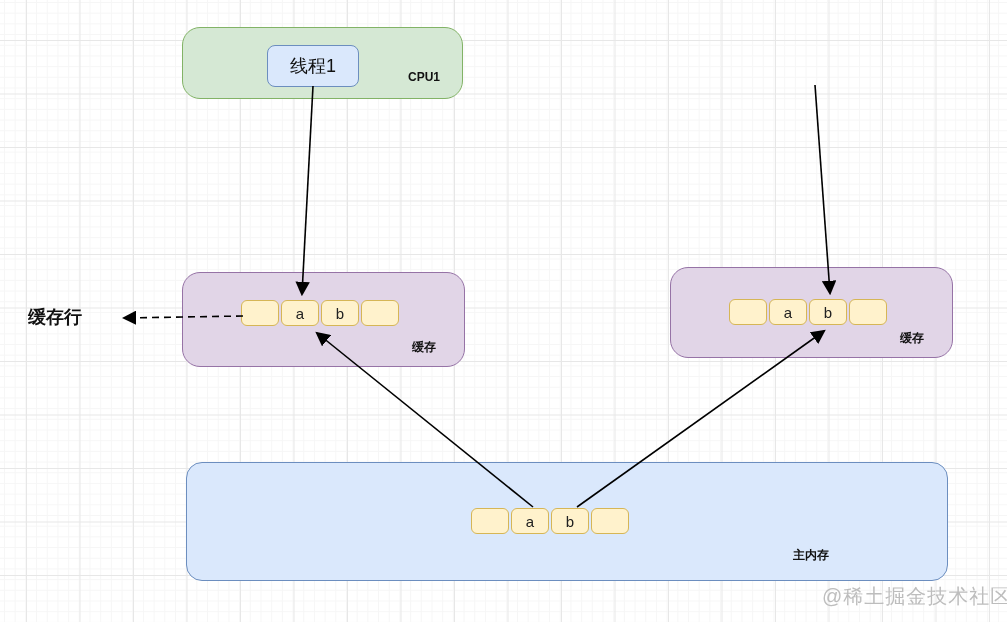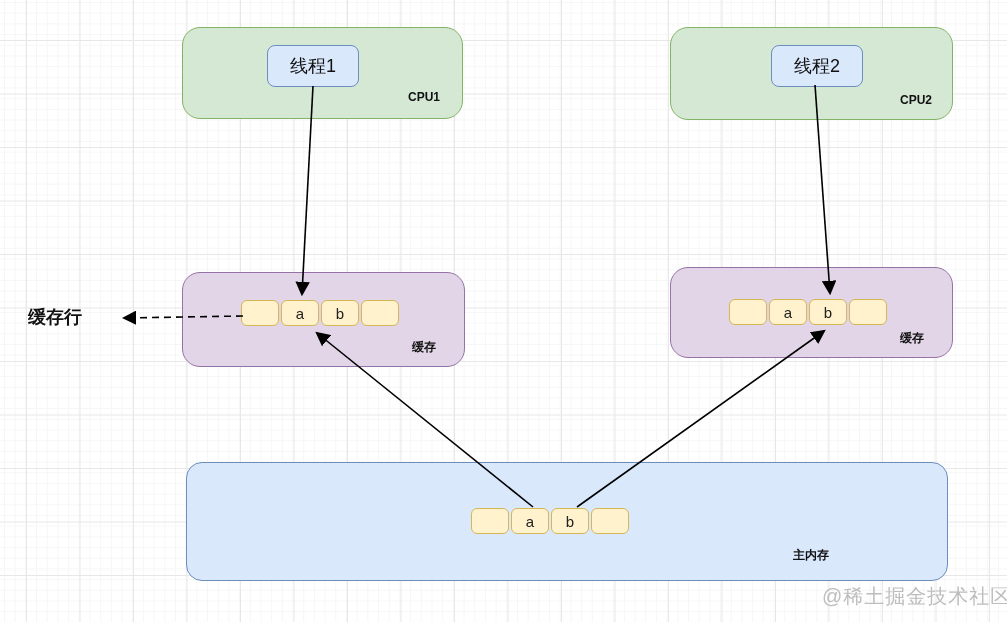--- a/index.html
+++ b/index.html
@@ -39,33 +39,27 @@
     position:absolute;left:822px;top:583px;font-size:20px;color:#bdbdbd;
     white-space:nowrap;letter-spacing:1px;
   }
   svg.edges{position:absolute;left:0;top:0;pointer-events:none;}
 </style>
 </head>
 <body>
 
 <div id="canvas">
 
-  <div class="box rounded green" style="left:182px;top:27px;width:281px;height:92px;">
+  <div class="box rounded green" style="left:182px;top:27px;width:281px;height:72px;">
     <div class="thread" style="left:84px;top:17px;width:90px;height:40px;">
       <span>线程1</span>
     </div>
     <span class="shape-label" style="right:22px;bottom:14px;">CPU1</span>
   </div>
 
-  <div class="box rounded green" style="left:670px;top:27px;width:283px;height:93px;">
-    <div class="thread" style="left:100px;top:17px;width:90px;height:40px;">
-      <span>线程2</span>
-    </div>
-    <span class="shape-label" style="right:20px;bottom:12px;">CPU2</span>
-  </div>
 
   <div class="box rounded purple" style="left:182px;top:272px;width:283px;height:95px;">
     <div class="cellrow" style="left:58px;top:27px;">
       <div class="cell"></div>
       <div class="cell">a</div>
       <div class="cell">b</div>
       <div class="cell"></div>
     </div>
     <span class="shape-label" style="right:28px;bottom:10px;">缓存</span>
   </div>

